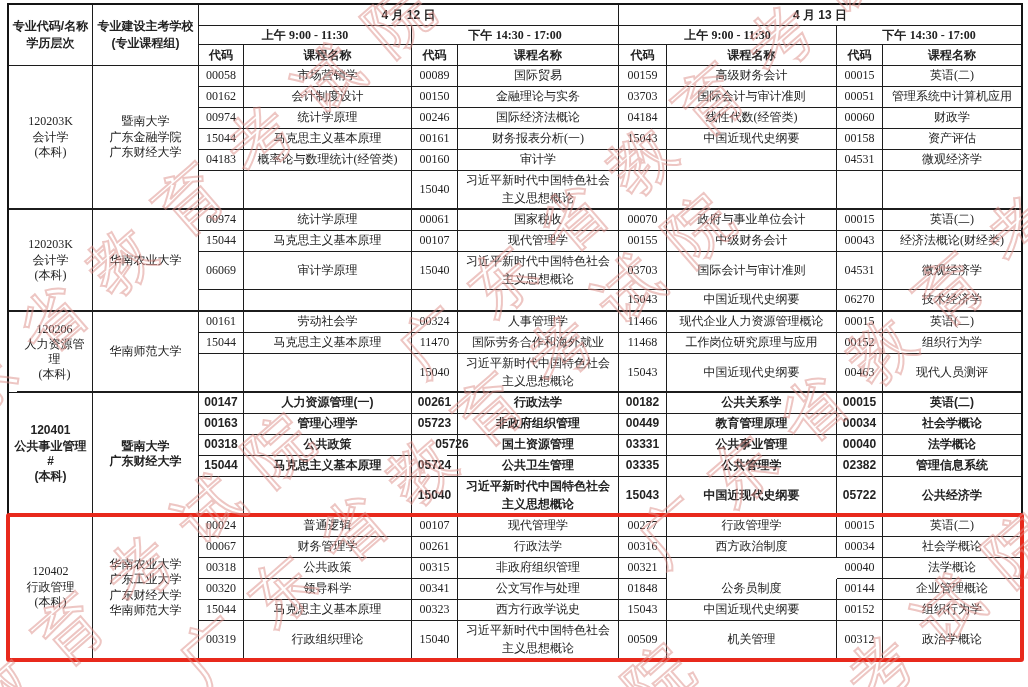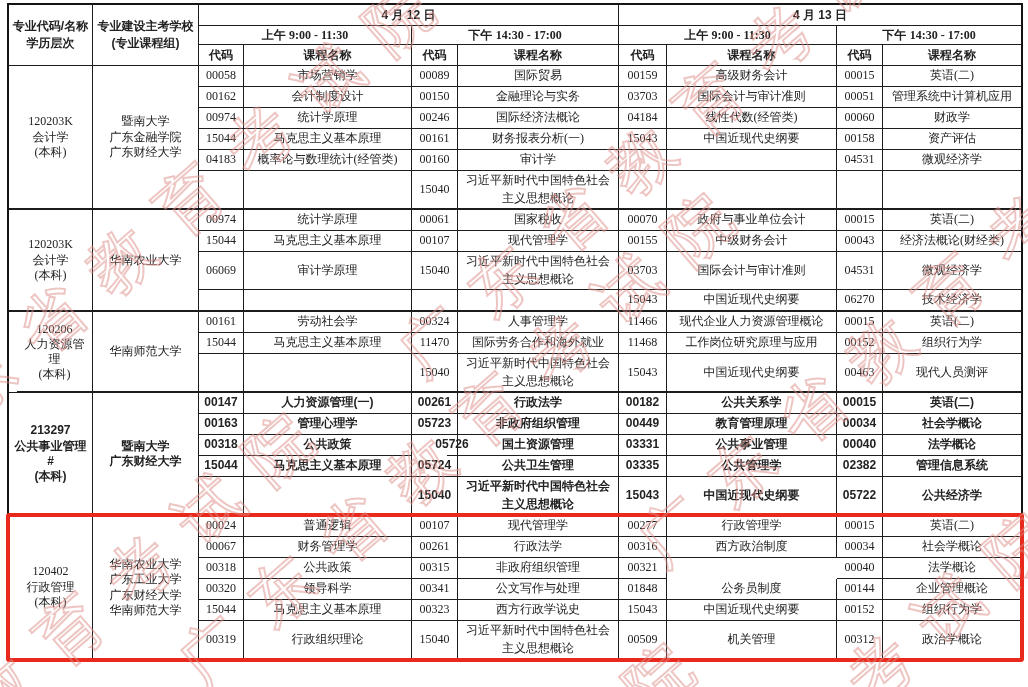--- a/index.html
+++ b/index.html
@@ -235,21 +235,21 @@
           <div class="cell name tall" style="grid-area: 3 / 4;"></div>
           <div class="cell code tall" style="grid-area: 3 / 5;">15040</div>
           <div class="cell name tall" style="grid-area: 3 / 6;">习近平新时代中国特色社会主义思想概论</div>
           <div class="cell code tall" style="grid-area: 3 / 7;">15043</div>
           <div class="cell name tall" style="grid-area: 3 / 8;">中国近现代史纲要</div>
           <div class="cell code tall" style="grid-area: 3 / 9;">00463</div>
           <div class="cell name tall lastcol" style="grid-area: 3 / 10;">现代人员测评</div>
         </div>
         <div class="grid block bold">
           <div class="cell side" style="grid-area: 1 / 1 / span 5;">
-            <div class="">213297</div>
+            <div class="">120401</div>
             <div class="">公共事业管理</div>
             <div class="">#</div>
             <div class="">(本科)</div>
           </div>
           <div class="cell side" style="grid-area: 1 / 2 / span 5;">
             <div class="">暨南大学</div>
             <div class="">广东财经大学</div>
           </div>
           <div class="cell code" style="grid-area: 1 / 3;">00147</div>
           <div class="cell name" style="grid-area: 1 / 4;">人力资源管理(一)</div>

